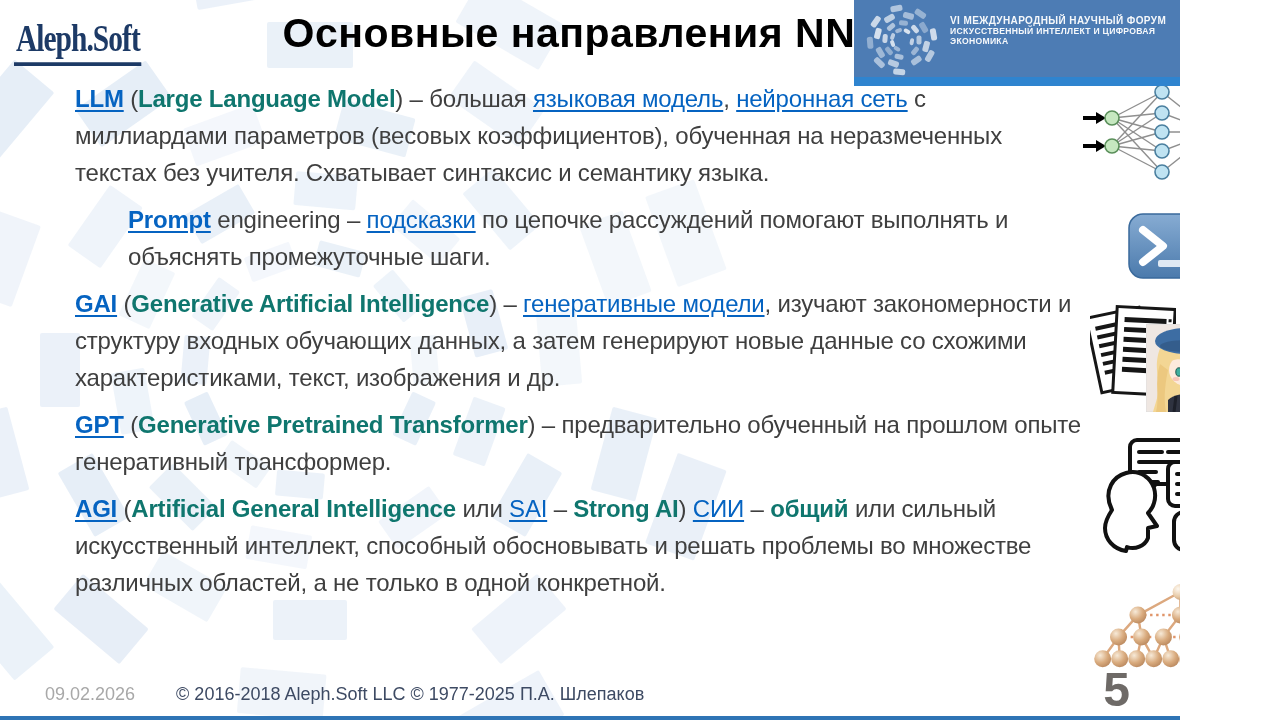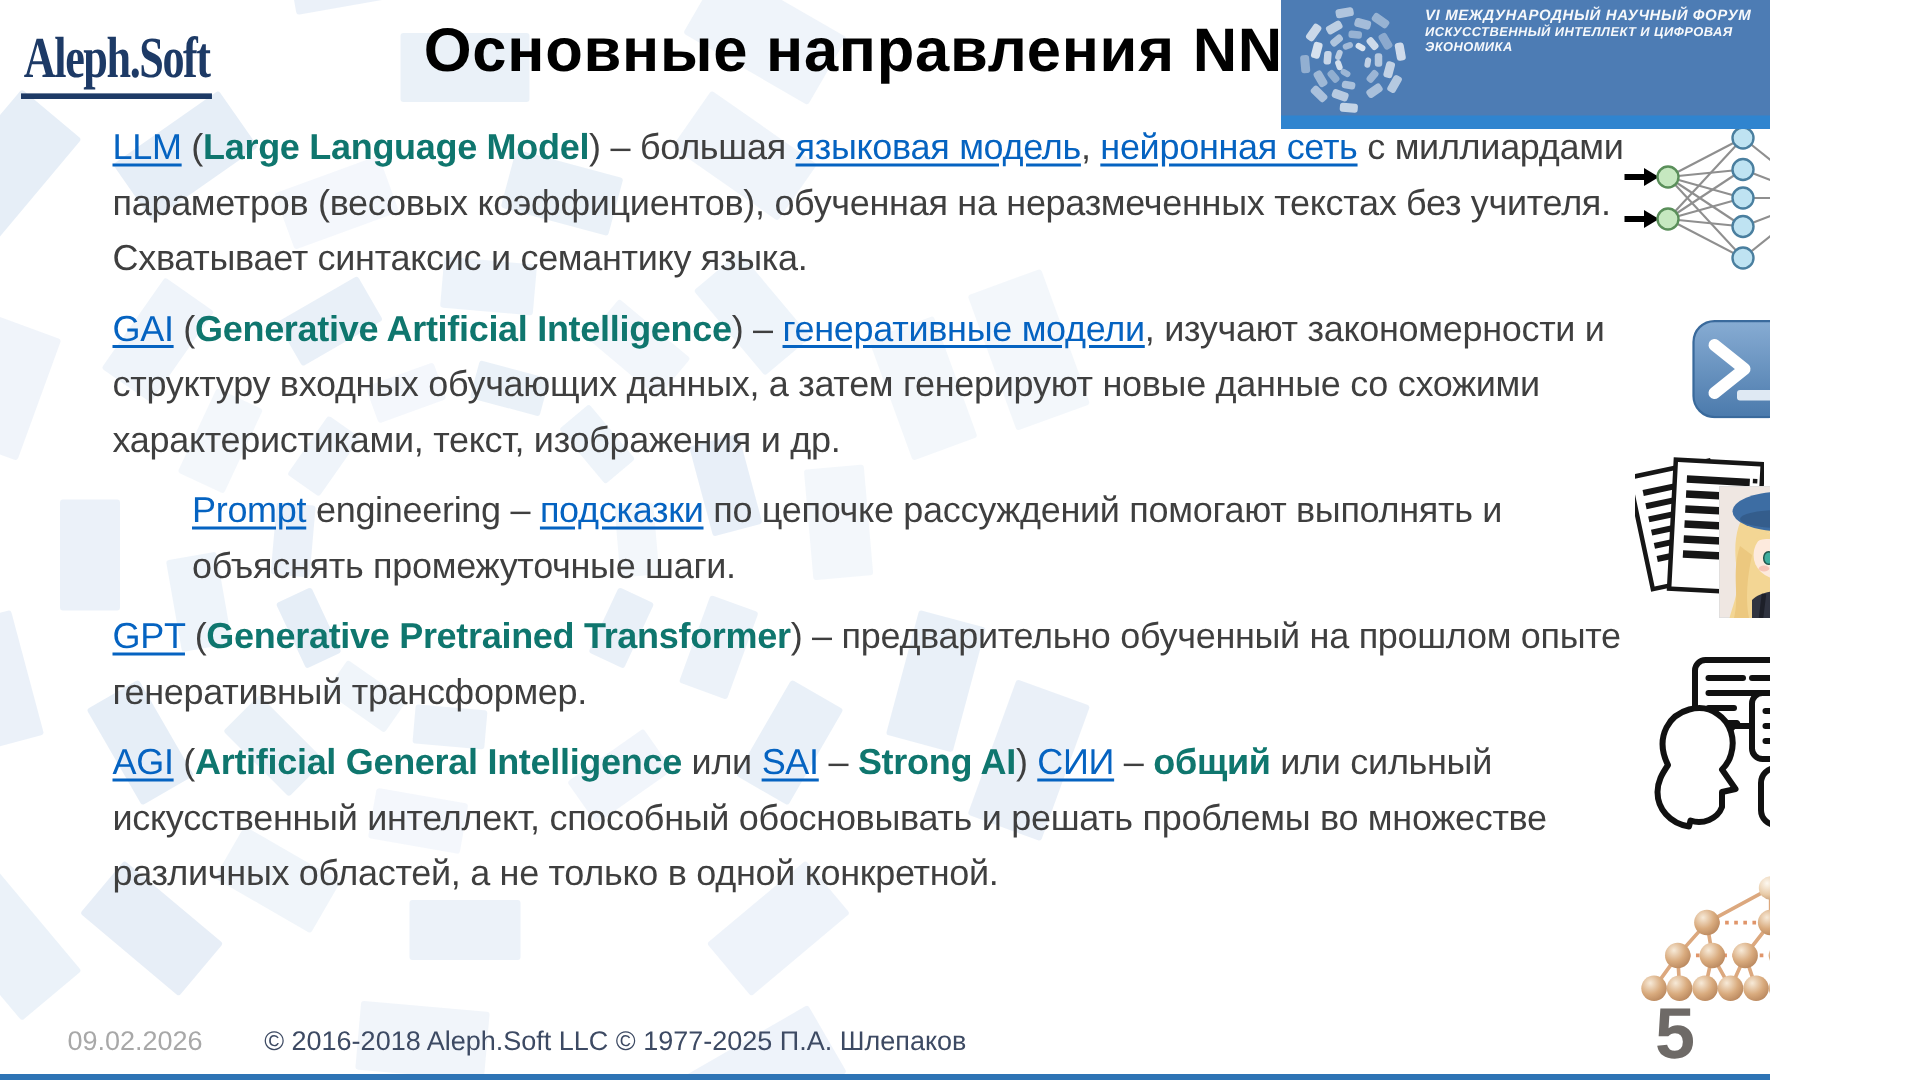--- a/index.html
+++ b/index.html
@@ -18,33 +18,33 @@
           transform:scale(0.95,1.25); transform-origin:left top; display:inline-block; }
   .title { position:absolute; left:195px; top:10px; width:770px; z-index:3;
            text-align:right; font-size:41px; font-weight:bold; color:#000;
            letter-spacing:0.5px; }
 
   
   .banner { position:absolute; right:0; top:0; width:326px; height:86px; z-index:3;
             background:#4d7cb4; display:flex; align-items:stretch; }
   .banner-strip { position:absolute; left:0; bottom:0; width:100%; height:9px; background:#2f84cf; }
   .banner-logo { width:96px; height:77px; flex:0 0 96px; }
-  .banner-text { padding-top:5px; color:#fff;font-style:italic; }
+  .banner-text { padding-top:15px; color:#fff; }
   .banner-l1 { font-size:10px; font-weight:bold; letter-spacing:0.4px; opacity:0.95; }
   .banner-l2 { font-size:27px; font-weight:bold; letter-spacing:0.5px; line-height:30px; }
   .banner-l3 { font-size:8.6px; font-weight:bold; letter-spacing:0.3px; opacity:0.95; }
 
   
   .content { position:absolute; left:75px; top:80px; width:1008px; z-index:2;
              font-size:24px; line-height:37px; color:#3f3f3f; letter-spacing:-0.2px; }
   .para { margin:0 0 10px 0; }
   .para.indent { padding-left:53px; }
   .seg-b { font-weight:bold; color:#0f766e; }
   .seg-l { color:#0563c1; text-decoration:underline; text-underline-offset:3px; }
-  .seg-lb { color:#0563c1; text-decoration:underline; text-underline-offset:3px; font-weight:normal; }
+  .seg-lb { color:#0563c1; text-decoration:underline; text-underline-offset:3px; font-weight:bold; }
 
   
   .icon-abs { position:absolute; z-index:2; }
 
   
   .footer { position:absolute; left:45px; top:684px; z-index:3; font-size:18px; }
   .footer .date { color:#a8a8a8; }
   .footer .copyright { color:#3d4a63; margin-left:36px; }
   .page-num { position:absolute; right:50px; top:662px; z-index:3;
               font-size:48px; font-weight:bold; color:#6e6a67; }
@@ -145,22 +145,22 @@
       </svg>
     <div class="banner-text">
       <div class="banner-l1">VI МЕЖДУНАРОДНЫЙ НАУЧНЫЙ ФОРУМ</div>
       <div class="banner-l3">ИСКУССТВЕННЫЙ ИНТЕЛЛЕКТ И ЦИФРОВАЯ ЭКОНОМИКА</div>
     </div>
     <div class="banner-strip"></div>
   </div>
 
   <div class="content" id="content">
       <p class="para"><span class="seg-lb">LLM</span><span> (</span><span class="seg-b">Large Language Model</span><span>) – большая </span><span class="seg-l">языковая модель</span><span>, </span><span class="seg-l">нейронная сеть</span><span> с миллиардами параметров (весовых коэффициентов), обученная на неразмеченных текстах без учителя. Схватывает синтаксис и семантику языка.</span></p>
+      <p class="para indent"><span class="seg-lb">Prompt</span><span> engineering – </span><span class="seg-l">подсказки</span><span> по цепочке рассуждений помогают выполнять и объяснять промежуточные шаги.</span></p>
       <p class="para"><span class="seg-lb">GAI</span><span> (</span><span class="seg-b">Generative Artificial Intelligence</span><span>) – </span><span class="seg-l">генеративные модели</span><span>, изучают закономерности и структуру входных обучающих данных, а затем генерируют новые данные со схожими характеристиками, текст, изображения и др.</span></p>
-      <p class="para indent"><span class="seg-lb">Prompt</span><span> engineering – </span><span class="seg-l">подсказки</span><span> по цепочке рассуждений помогают выполнять и объяснять промежуточные шаги.</span></p>
       <p class="para"><span class="seg-lb">GPT</span><span> (</span><span class="seg-b">Generative Pretrained Transformer</span><span>) – предварительно обученный на прошлом опыте генеративный трансформер.</span></p>
       <p class="para"><span class="seg-lb">AGI</span><span> (</span><span class="seg-b">Artificial General Intelligence</span><span> или </span><span class="seg-l">SAI</span><span> – </span><span class="seg-b">Strong AI</span><span>) </span><span class="seg-l">СИИ</span><span> – </span><span class="seg-b">общий</span><span> или сильный искусственный интеллект, способный обосновывать и решать проблемы во множестве различных областей, а не только в одной конкретной.</span></p>
     </div>
 
   <svg class="icon-abs" style="left:1082px; top:84px;" width="165" height="96" viewBox="0 0 165 96">
     <g stroke="#8f8f8f" stroke-width="1.4">
       <line x1="30" y1="34" x2="80" y2="8"></line>
         <line x1="30" y1="34" x2="80" y2="29"></line>
         <line x1="30" y1="34" x2="80" y2="48"></line>
         <line x1="30" y1="34" x2="80" y2="67"></line>

